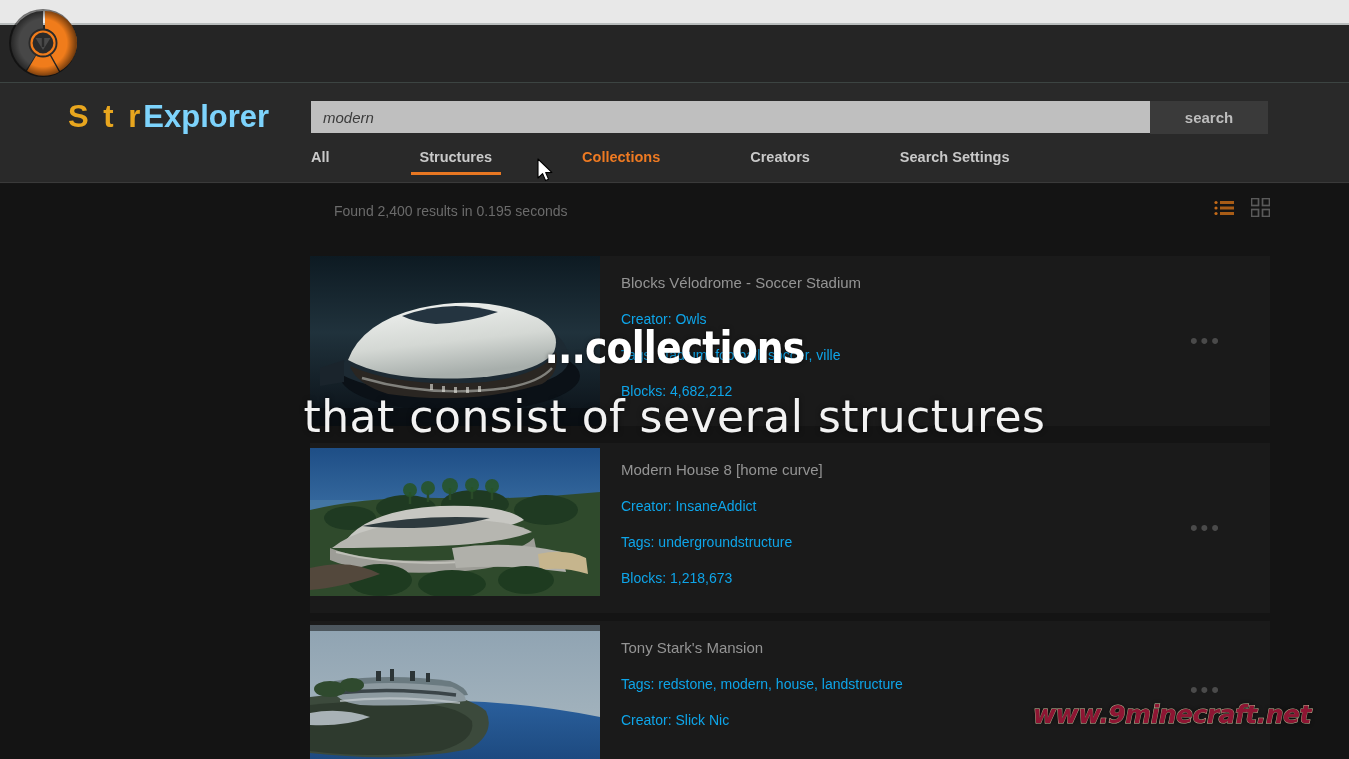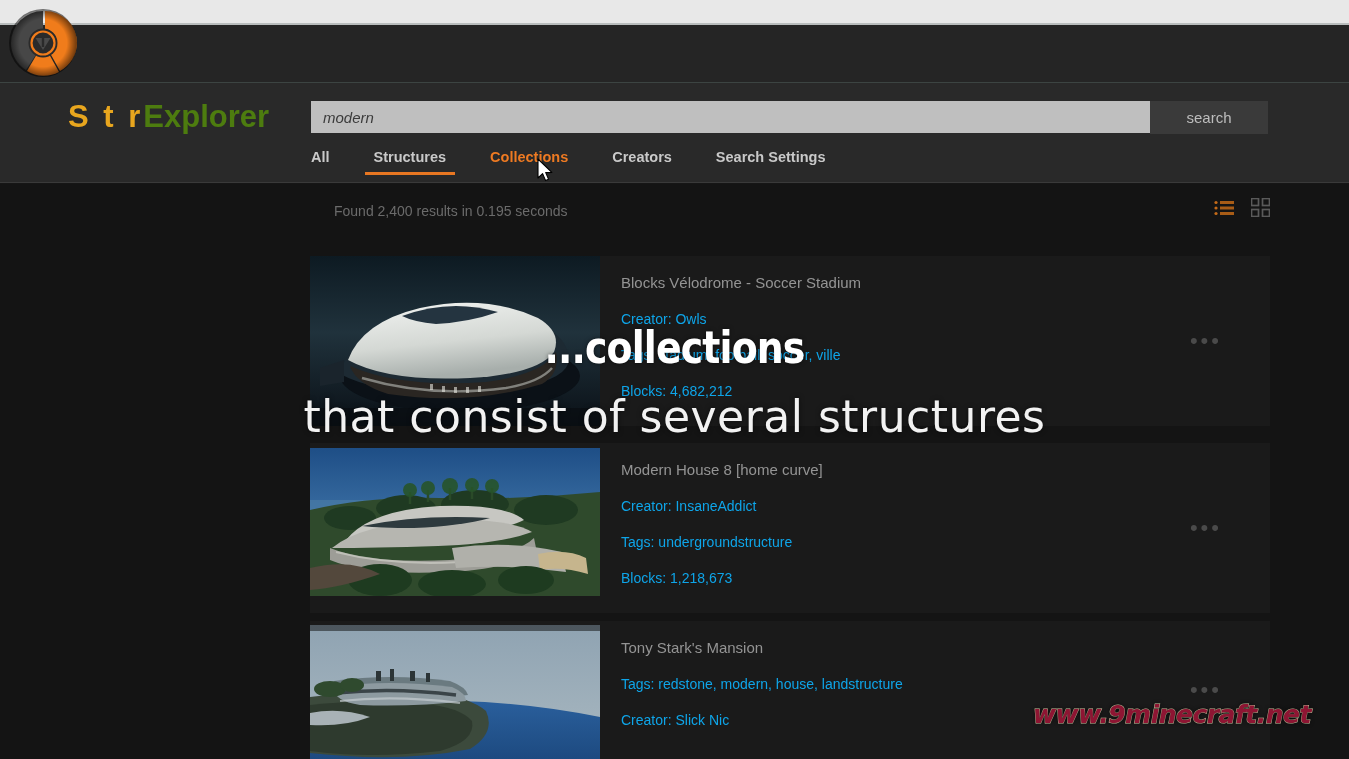--- a/index.html
+++ b/index.html
@@ -39,50 +39,51 @@
     border-bottom: 1px solid #3a3a3a;
   }
   .wordmark {
     position: absolute; left: 68px; top: 99px;
     font-size: 31px; font-weight: bold;
     letter-spacing: 0px;
     white-space: nowrap;
     z-index: 20;
   }
   .wm-a { color: #e8a61e; letter-spacing: 3px; }
-  .wm-b { color: #4d7c0f; letter-spacing: 0px; }
+  .wm-b { color: #7dd3fc; letter-spacing: 0px; }
 
   .search-input {
     position: absolute; left: 311px; top: 101px;
     width: 944px; height: 32px;
     background: #bfbfbf;
     border: none; outline: none;
     font-size: 15px; font-style: italic;
     color: #3b3b3b;
     padding: 0 12px;
     font-family: "Liberation Sans", sans-serif;
     z-index: 20;
   }
   .search-input::placeholder { color: #3b3b3b; font-style: italic; }
   .search-btn {
     position: absolute; left: 1150px; top: 101px;
     width: 118px; height: 33px;
     background: #3a3a3a;
     border: none; outline: none;
-    color: #bdbdbd; font-size: 15px; font-weight: normal;
+    color: #bdbdbd; font-size: 15px; font-weight: bold;
     cursor: pointer;
     font-family: "Liberation Sans", sans-serif;
     z-index: 20;
   }
 
   
   .nav {
     position: absolute; left: 311px; top: 146px;
     display: flex; align-items: flex-start;
     z-index: 20;
+    gap: 46px;
   }
   .nav-item {
     position: relative;
     color: #c9c9c9; font-size: 14.5px; font-weight: bold;
     padding: 3px 0 10px 0;
     margin-right: 44px;
     cursor: pointer;
     white-space: nowrap;
   }
   .nav-item:last-child { margin-right: 0; }

